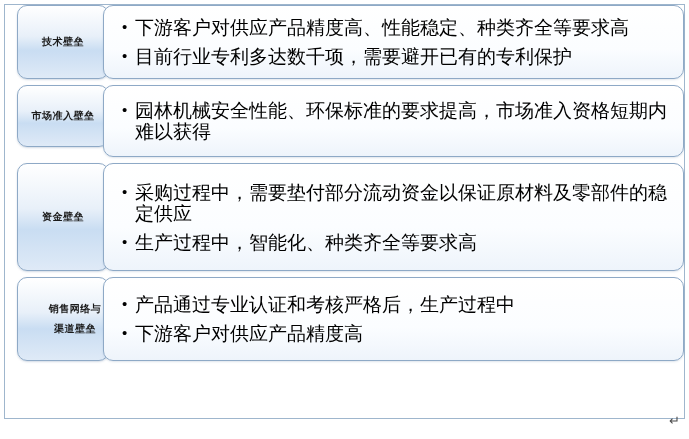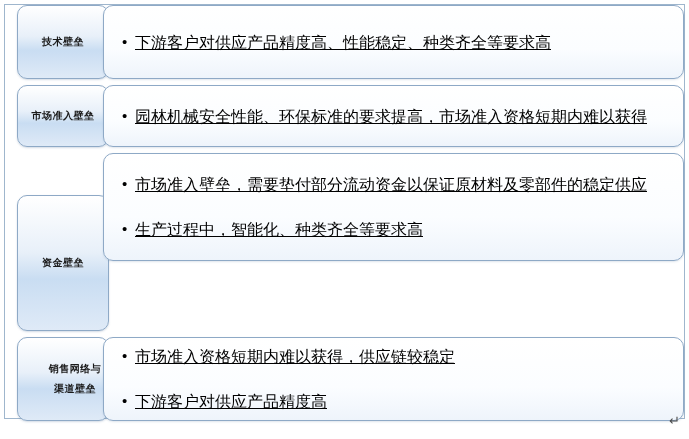--- a/index.html
+++ b/index.html
@@ -74,40 +74,39 @@
     background: linear-gradient(to bottom, #ffffff 0%, #fbfdff 60%, #eef4fb 100%);
     box-shadow: 0 1px 2px rgba(80,110,150,0.18);
     padding: 9px 14px 9px 18px;
     box-sizing: border-box;
     display: flex;
     flex-direction: column;
     justify-content: center;
   }
   .bullet-line {
     position: relative;
-    font-size: 16px;
+    font-size: 19px;
     color: #000000;
     line-height: 21px;
     padding-left: 13px;
-    margin: 12px 0;
-    text-decoration: underline;
+    margin: 4px 0;
   }
   .bullet-line::before {
     content: "\2022";
     position: absolute;
     left: 0;
     top: -1px;
     font-size: 15px;
     color: #000000;
   }
   .row-tech .label-box { height: 74px; }
   .row-tech .content-box { height: 74px; }
   .row-market .label-box { height: 62px; }
-  .row-market .content-box { height: 62px; }
-  .row-capital .label-box { height: 136px; margin-top: 42px; }
+  .row-market .content-box { height: 72px; }
+  .row-capital .label-box { height: 108px; }
   .row-capital .content-box { height: 108px; }
   .row-sales .label-box { height: 84px; padding-left: 24px; }
   .row-sales .content-box { height: 84px; }
 
   .paragraph-mark {
     position: absolute;
     right: 9px;
     bottom: 10px;
     font-size: 13px;
     color: #4a4a4a;
@@ -121,48 +120,49 @@
   <div class="page-border"></div>
 
   <div class="rows">
 
     <div class="row row-tech">
       <div class="label-box">
         <span class="label-text">技术壁垒</span>
       </div>
       <div class="content-box">
         <div class="bullet-line">下游客户对供应产品精度高、性能稳定、种类齐全等要求高</div>
+        <div class="bullet-line">目前行业专利多达数千项，需要避开已有的专利保护</div>
       </div>
     </div>
 
     <div class="row row-market">
       <div class="label-box">
         <span class="label-text">市场准入壁垒</span>
       </div>
       <div class="content-box">
         <div class="bullet-line">园林机械安全性能、环保标准的要求提高，市场准入资格短期内难以获得</div>
       </div>
     </div>
 
     <div class="row row-capital">
       <div class="label-box">
         <span class="label-text">资金壁垒</span>
       </div>
       <div class="content-box">
-        <div class="bullet-line">市场准入壁垒，需要垫付部分流动资金以保证原材料及零部件的稳定供应</div>
+        <div class="bullet-line">采购过程中，需要垫付部分流动资金以保证原材料及零部件的稳定供应</div>
         <div class="bullet-line">生产过程中，智能化、种类齐全等要求高</div>
       </div>
     </div>
 
     <div class="row row-sales">
       <div class="label-box">
         <span class="label-text">销售网络与渠道壁垒</span>
       </div>
       <div class="content-box">
-        <div class="bullet-line">市场准入资格短期内难以获得，供应链较稳定</div>
+        <div class="bullet-line">产品通过专业认证和考核严格后，生产过程中</div>
         <div class="bullet-line">下游客户对供应产品精度高</div>
       </div>
     </div>
 
   </div>
 
   <div class="paragraph-mark">↵</div>
 </div>
 
 </body></html>

